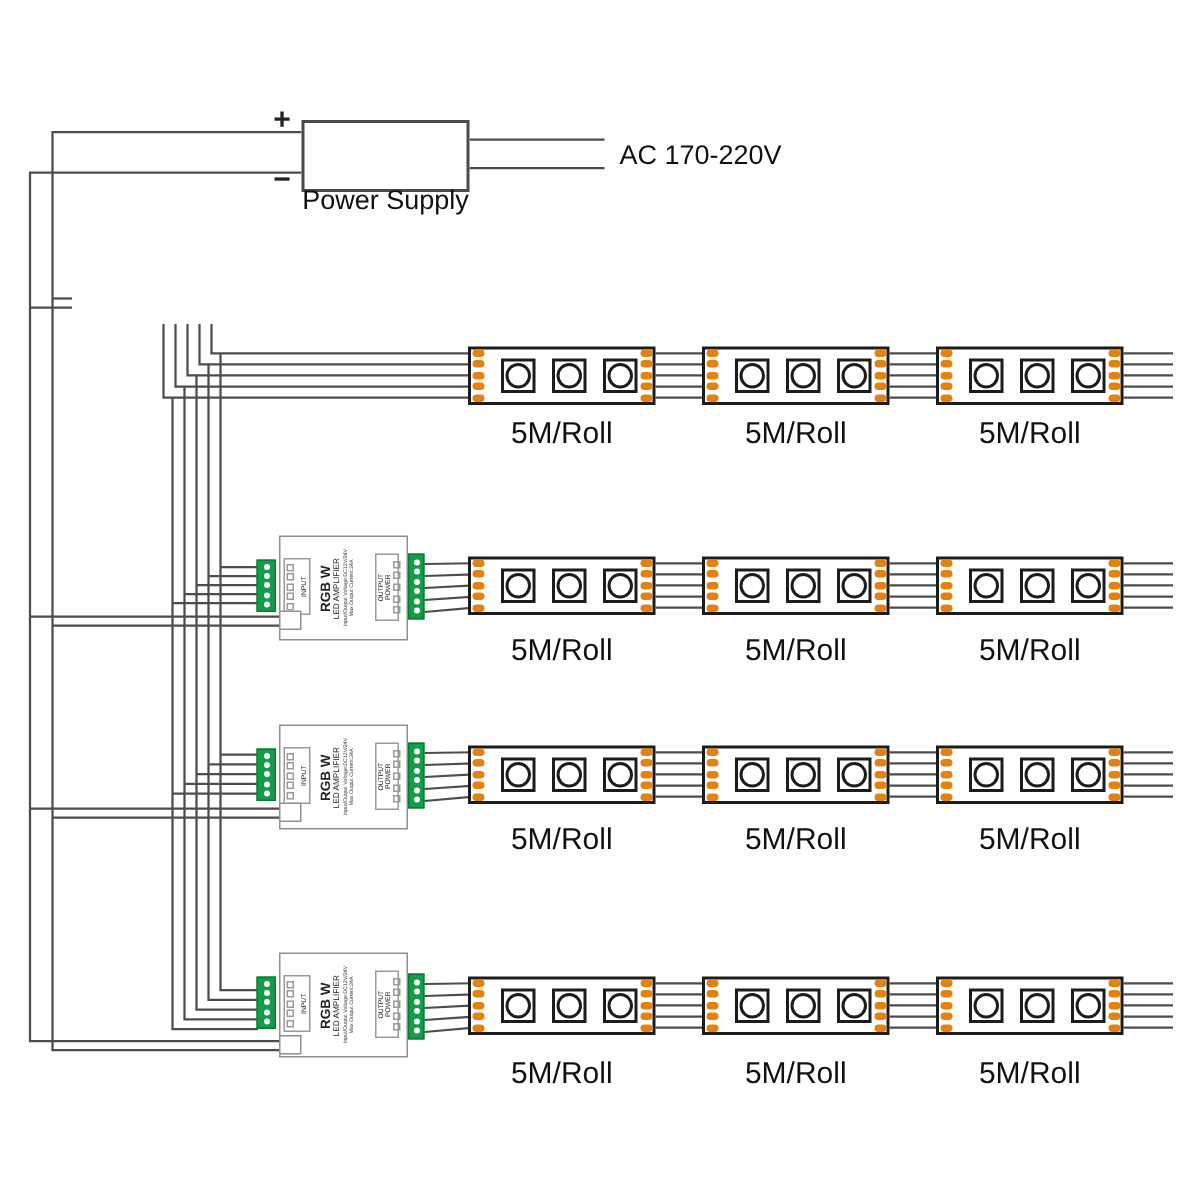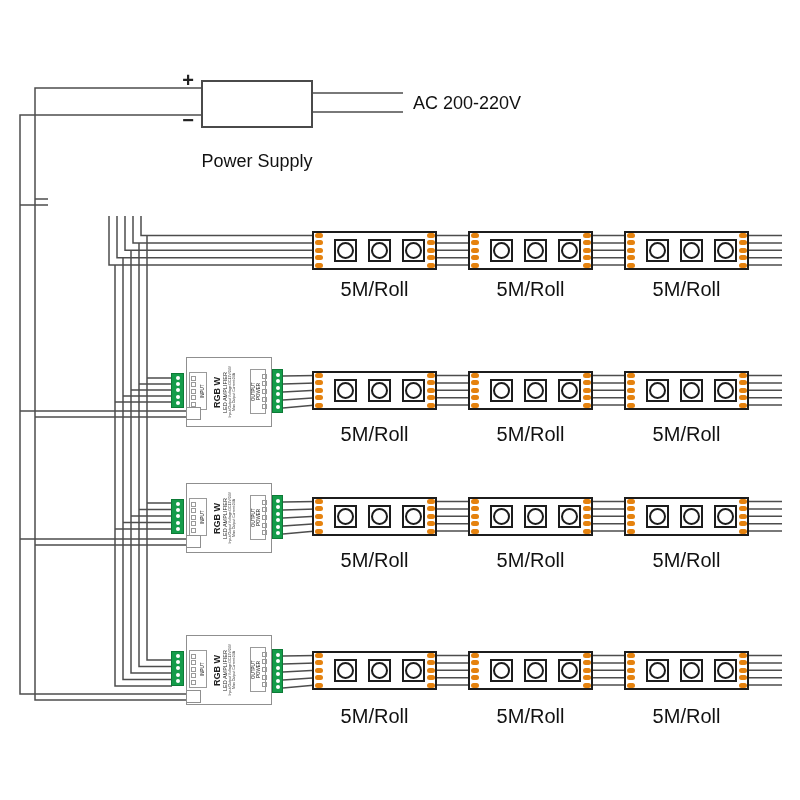--- a/index.html
+++ b/index.html
@@ -143,22 +143,22 @@
       <polyline points="745,655.5 782,655.5" fill="none" stroke="#4d4d4d" stroke-width="1.5"></polyline>
       <polyline points="745,662.9 782,662.9" fill="none" stroke="#4d4d4d" stroke-width="1.5"></polyline>
       <polyline points="745,670.3 782,670.3" fill="none" stroke="#4d4d4d" stroke-width="1.5"></polyline>
       <polyline points="745,677.7 782,677.7" fill="none" stroke="#4d4d4d" stroke-width="1.5"></polyline>
       <polyline points="745,685.1 782,685.1" fill="none" stroke="#4d4d4d" stroke-width="1.5"></polyline>
     </svg>
 
   <div class="outline-box" style="left:201px;top:80px;width:112px;height:48px;"></div>
   <div class="sign" style="left:177px;top:69px;">+</div>
   <div class="sign" style="left:177px;top:109px;">−</div>
-  <div class="abs big-label" style="left:200px;top:151px;width:114px;text-align:center;">Power Supply</div>
-  <div class="abs big-label" style="left:413px;top:93px;">AC 200-220V</div>
+  <div class="abs big-label" style="left:200px;top:123px;width:114px;text-align:center;">Power Supply</div>
+  <div class="abs big-label" style="left:413px;top:93px;">AC 170-220V</div>
 
 
   <div id="rows">
       <div class="seg" style="left: 312px; top: 231px;">
         <div class="pad" style="left: 1px; top: 0px;"></div>
         <div class="pad" style="left: 113px; top: 0px;"></div>
         <div class="pad" style="left: 1px; top: 7.4px;"></div>
         <div class="pad" style="left: 113px; top: 7.4px;"></div>
         <div class="pad" style="left: 1px; top: 14.8px;"></div>
         <div class="pad" style="left: 113px; top: 14.8px;"></div>

